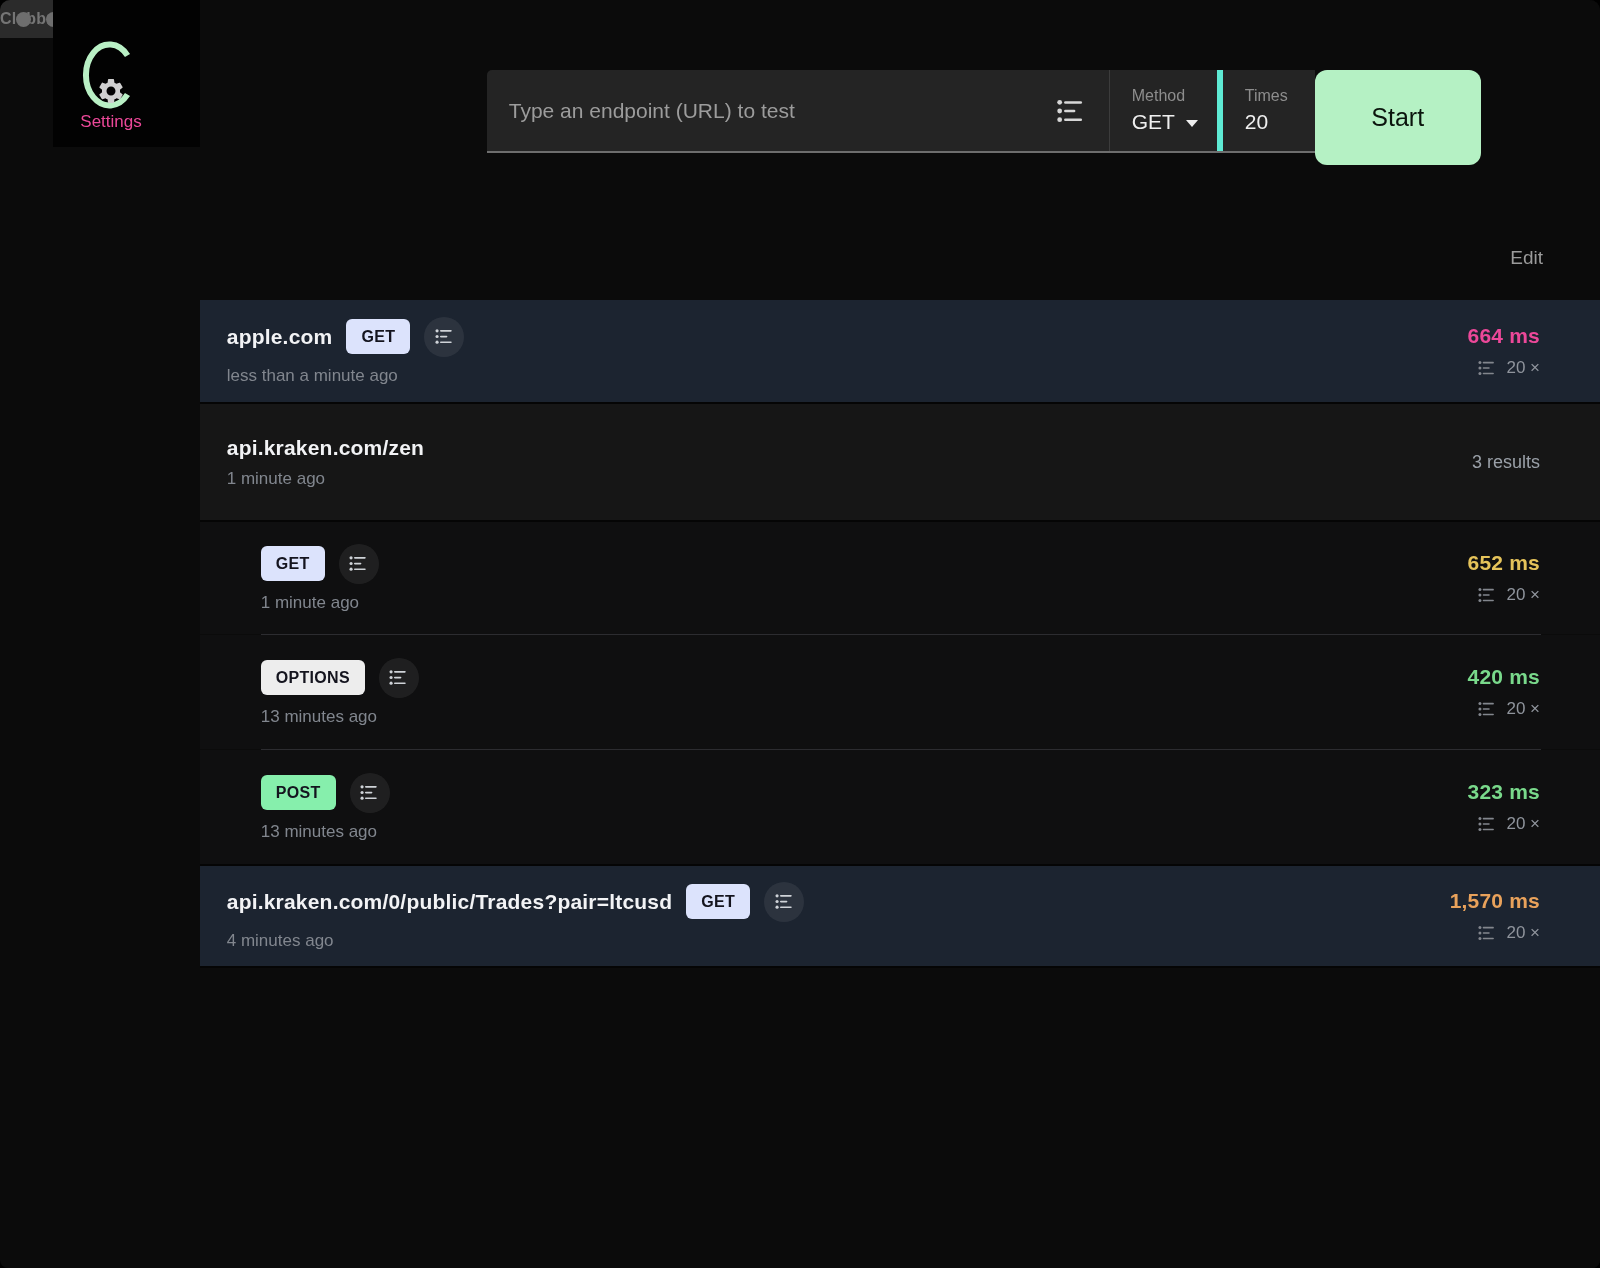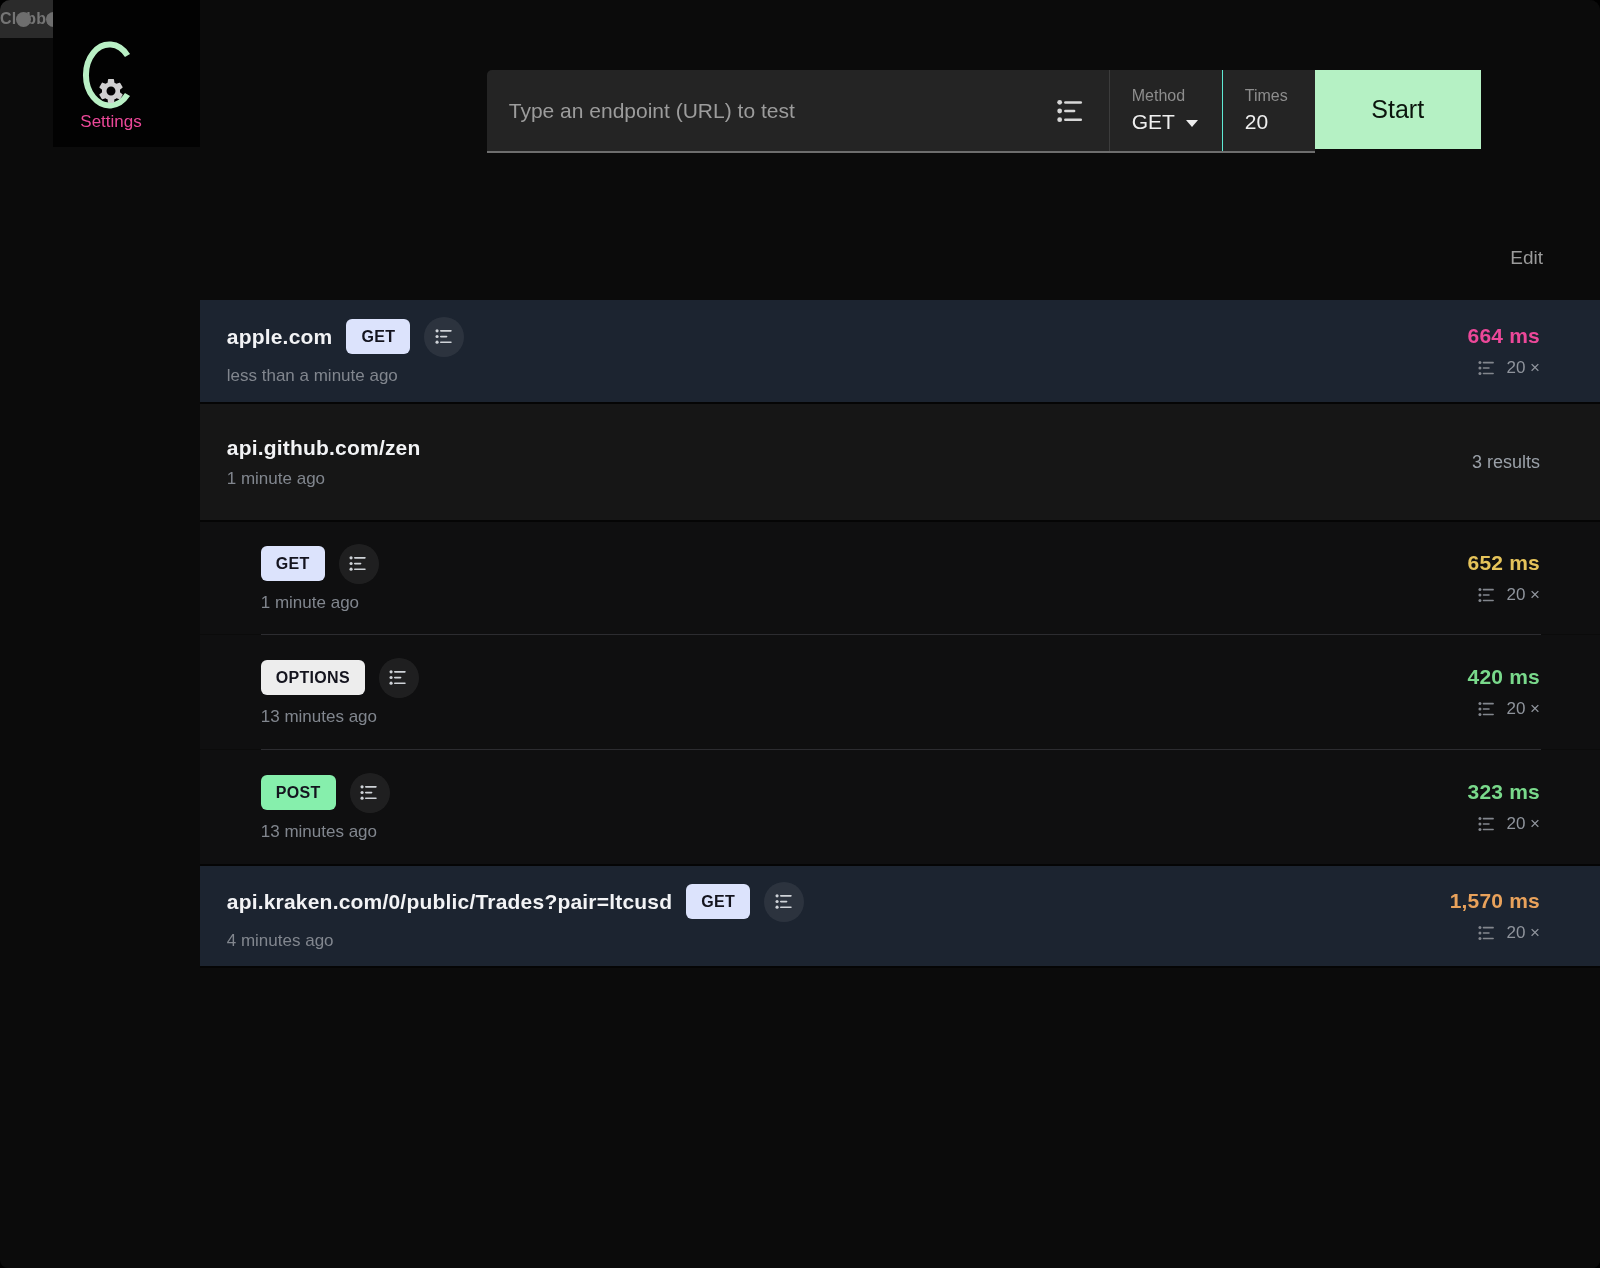--- a/index.html
+++ b/index.html
@@ -27,28 +27,28 @@
 
   
   .toolbar{margin:70px 0 0 287px;width:994px;height:83px;display:flex;}
   .bar-gray{display:flex;flex:1;border-bottom:2px solid #6e6e6e;border-radius:5px 0 0 0;overflow:hidden;}
   .seg{background:#242424;}
   .input-seg{flex:1;display:flex;align-items:center;padding:0 22px 0 4px;border-right:1px solid #3c3c3c;}
   .url-input{flex:1;background:transparent;border:none;outline:none;color:#e8e8e8;
              font-size:21px;font-family:inherit;padding:0 0 0 18px;}
   .url-input::placeholder{color:#9c9c9c;opacity:1;}
   .method-seg,.times-seg{display:flex;flex-direction:column;justify-content:center;gap:5px;
-                         padding-left:22px;border-right:1px solid #5eead4;}
+                         padding-left:22px;border-right:6px solid #5eead4;}
   .method-seg{width:113px;}
   .times-seg{width:92px;border-right:none;}
   .seg-label{color:#8d8d8d;font-size:16px;}
   .seg-value{color:#efefef;font-size:21px;display:flex;align-items:center;}
   .caret{width:0;height:0;border-left:6px solid transparent;border-right:6px solid transparent;
          border-top:7px solid #efefef;margin-left:11px;margin-top:3px;}
-  .start-btn{width:166px;height:79px;border:none;border-radius:0;color:#0b150d;
+  .start-btn{width:166px;height:95px;border:none;border-radius:12px;color:#0b150d;
              font-size:25px;font-weight:500;font-family:inherit;cursor:pointer;}
 
   
   .edit-row{margin-top:94px;padding-right:57px;text-align:right;height:26px;}
   .edit-link{color:#9b9b9b;font-size:19px;cursor:pointer;}
 
   
   .list{margin-top:27px;display:flex;flex-direction:column;}
   .row{display:flex;justify-content:space-between;align-items:center;padding:0 60px 0 27px;}
   .row-accent{background:#1c2430;height:102px;}
@@ -167,21 +167,21 @@
                 <use href="#eq-icon"></use>
               </svg>
             <span>20 ×</span>
           </div>
         </div>
       </div>
 
       <div class="row row-group">
         <div class="row-left">
           <div class="row-line1">
-            <span class="url">api.github.com/zen</span>
+            <span class="url">api.kraken.com/zen</span>
           </div>
           <div class="ago">1 minute ago</div>
         </div>
         <div class="row-right" style="justify-content:center;">
           <div class="results-count">3 results</div>
         </div>
       </div>
 
       <div class="row subrow subrow-first">
         <div class="row-left">

